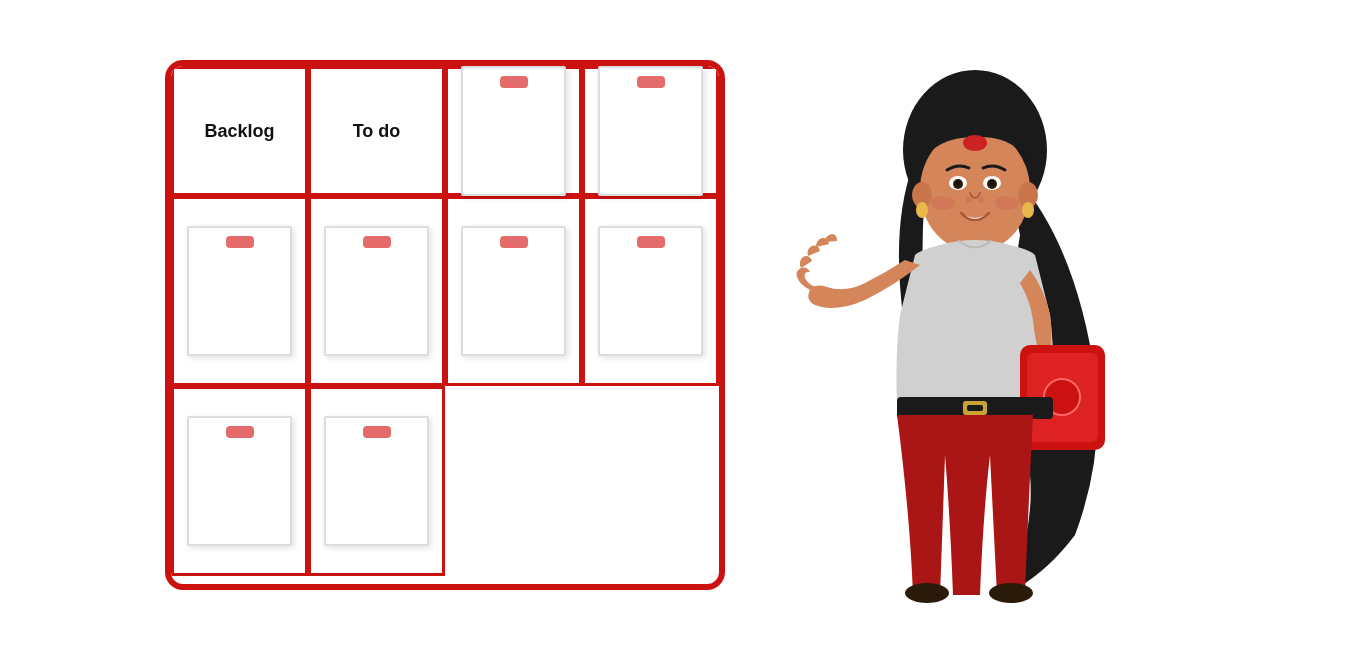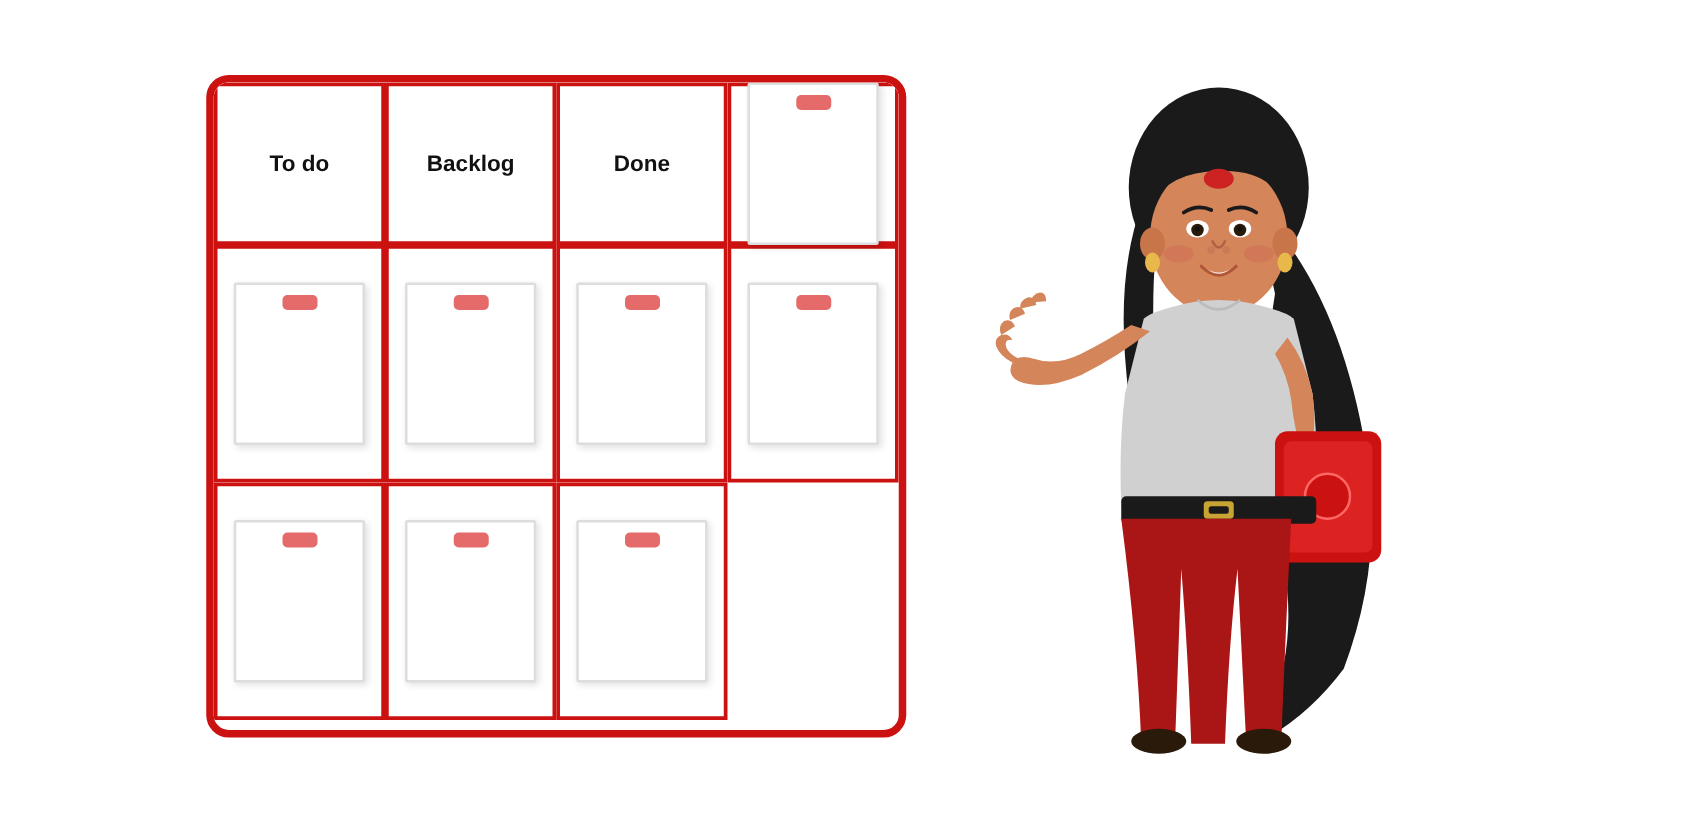--- a/index.html
+++ b/index.html
@@ -99,27 +99,24 @@
     }
   </style>
 </head>
 <body>
 
 <div class="main-container">
 
   <div class="kanban-board">
 
     <div class="kanban-header-cell">
+      <span>Backlog</span>
+    </div>
+    <div class="kanban-header-cell">
       <span>To do</span>
-    </div>
-    <div class="kanban-header-cell">
-      <span>Backlog</span>
-    </div>
-    <div class="kanban-header-cell">
-      <span>Done</span>
     </div>
 
     <div class="kanban-card-cell">
       <div class="sticky-note">
         <div class="sticky-pin"></div>
       </div>
     </div>
     <div class="kanban-card-cell">
       <div class="sticky-note">
         <div class="sticky-pin"></div>

